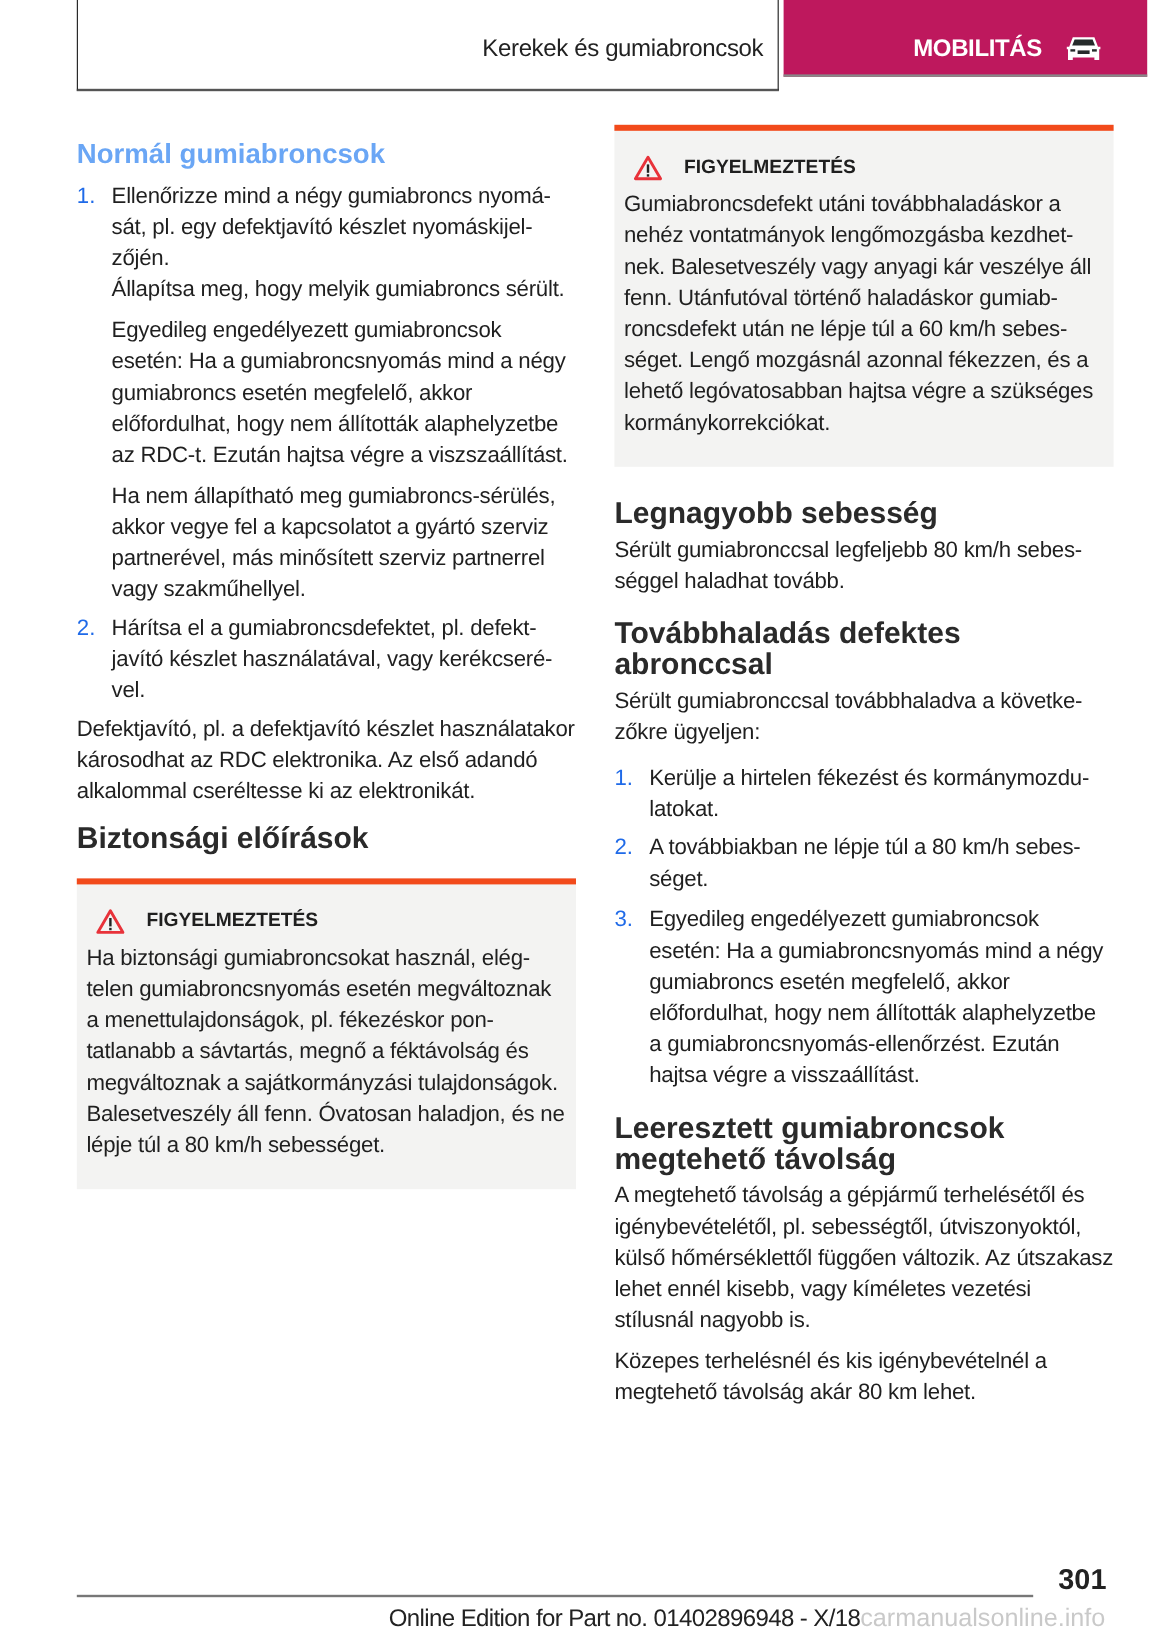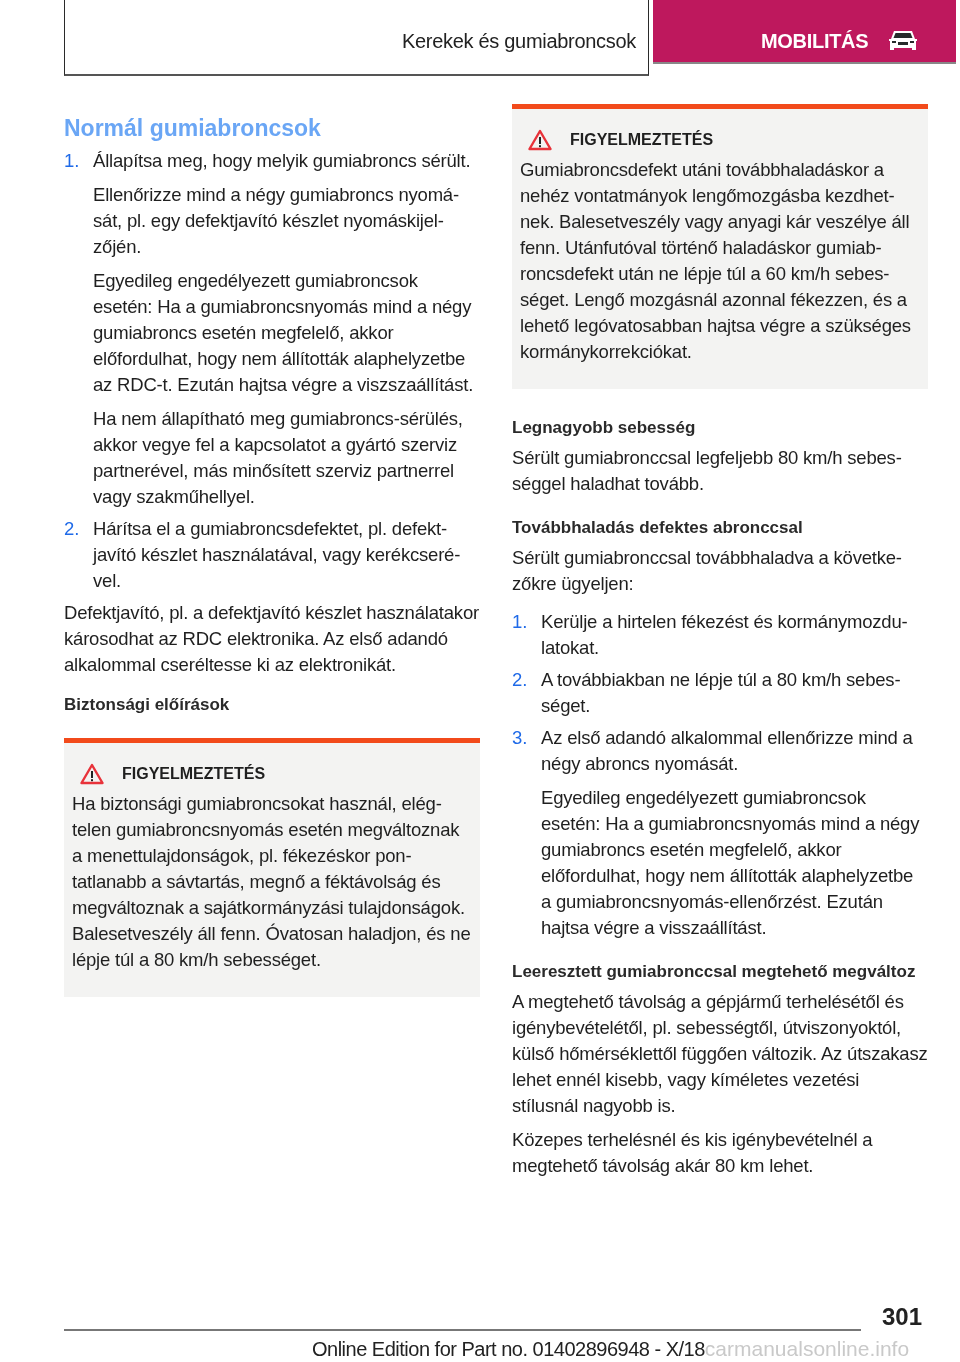--- a/index.html
+++ b/index.html
@@ -18,40 +18,40 @@
                  color: #fff; letter-spacing: -0.3px; }
   .car-icon { position: absolute; left: 235px; top: 28px; width: 30px; height: 26px; }
 
   
   .col { position: absolute; top: 100px; width: 416px; }
   .col.left { left: 64px; }
   .col.right { left: 512px; }
 
   .h1 { color: #1563e8; font-weight: bold; font-size: 26px; line-height: 32px; margin: 4px 0 10px 0; }
   .h2 { color: #6aa6f5; font-weight: bold; font-size: 23px; line-height: 28px; margin: 18px 0 6px 0; }
-  .h3 { color: #2a2a2a; font-weight: bold; font-size: 17px; line-height: 26px; margin: 14px 0 4px 0; }
+  .h3 { color: #2a2a2a; font-weight: bold; font-size: 25px; line-height: 26px; margin: 14px 0 4px 0; }
 
   p, .li-text { font-size: 18.5px; line-height: 26px; margin: 0; letter-spacing: -0.2px; }
   .para { margin: 0 0 8px 0; }
 
   ol.steps { list-style: none; padding: 0; margin: 0; }
   ol.steps li { position: relative; padding-left: 29px; margin-bottom: 6px; }
   .num { position: absolute; left: 0; top: 0; color: #1f6ae8; font-size: 18.5px; line-height: 26px; }
   .sub { margin-top: 8px; }
 
   
   .warn { background: #f3f3f2; border-top: 5px solid #f24a1b; padding: 20px 8px 24px 8px; box-sizing: border-box; }
   .warn-title { display: flex; align-items: center; font-weight: bold; font-size: 16px; margin-bottom: 6px; }
   .warn-title svg { width: 24px; height: 22px; margin: 0 18px 0 8px; }
   .warn p { font-size: 18.5px; line-height: 26px; }
 
   
   .page-num { position: absolute; right: 38px; top: 1303px; font-size: 24px; font-weight: bold; color: #222; }
   .foot-line { position: absolute; left: 64px; top: 1329px; width: 797px; height: 2px; background: #777; }
-  .foot-text { position: absolute; left: 312px; top: 1337px; font-size: 20px; color: #222; letter-spacing: -0.5px; white-space: nowrap; }
+  .foot-text { position: absolute; left: 324px; top: 1337px; font-size: 20px; color: #222; letter-spacing: -0.5px; white-space: nowrap; }
   .foot-brand { color: #c9c9c9; font-size: 21px; letter-spacing: 0; }
 </style>
 </head>
 <body>
 
 <div class="hdr-box">
   <span class="hdr-section">Kerekek és gumiabroncsok</span>
 </div>
 <div class="hdr-dark">
   <span class="hdr-chapter">MOBILITÁS</span>
@@ -63,22 +63,22 @@
     <rect x="10" y="14" width="10" height="3" fill="#262b2b"></rect>
   </svg>
 </div>
 
 <div class="col left">
   <div class="h2" style="margin-top:14px;">Normál gumiabroncsok</div>
 
   <ol class="steps">
     <li>
       <span class="num">1.</span>
+      <p class="li-text sub">Ellenőrizze mind a négy gumiabroncs nyomá­sát, pl. egy defektjavító készlet nyomáskijel­zőjén.</p>
       <p class="li-text">Állapítsa meg, hogy melyik gumiabroncs sé­rült.</p>
-      <p class="li-text sub">Ellenőrizze mind a négy gumiabroncs nyomá­sát, pl. egy defektjavító készlet nyomáskijel­zőjén.</p>
       <p class="li-text sub">Egyedileg engedélyezett gumiabroncsok esetén: Ha a gumiabroncsnyomás mind a négy gumiabroncs esetén megfelelő, akkor előfordulhat, hogy nem állították alaphely­zetbe az RDC-t. Ezután hajtsa végre a visz­szaállítást.</p>
       <p class="li-text sub">Ha nem állapítható meg gumiabroncs-sérü­lés, akkor vegye fel a kapcsolatot a gyártó szerviz partnerével, más minősített szerviz partnerrel vagy szakműhellyel.</p>
     </li>
     <li>
       <span class="num">2.</span>
       <p class="li-text">Hárítsa el a gumiabroncsdefektet, pl. defekt­javító készlet használatával, vagy kerékcseré­vel.</p>
     </li>
   </ol>
   <p class="para">Defektjavító, pl. a defektjavító készlet használata­kor károsodhat az RDC elektronika. Az első adandó alkalommal cseréltesse ki az elektronikát.</p>
 
@@ -120,26 +120,25 @@
     <li>
       <span class="num">1.</span>
       <p class="li-text">Kerülje a hirtelen fékezést és kormánymozdu­latokat.</p>
     </li>
     <li>
       <span class="num">2.</span>
       <p class="li-text">A továbbiakban ne lépje túl a 80 km/h sebes­séget.</p>
     </li>
     <li>
       <span class="num">3.</span>
-      <p class="li-text">Az első adandó alkalommal ellenőrizze mind a négy abroncs nyomását.</p>
       <p class="li-text sub">Egyedileg engedélyezett gumiabroncsok esetén: Ha a gumiabroncsnyomás mind a négy gumiabroncs esetén megfelelő, akkor előfordulhat, hogy nem állították alaphely­zetbe a gumiabroncsnyomás-ellenőrzést. Ez­után hajtsa végre a visszaállítást.</p>
     </li>
   </ol>
 
-  <div class="h3" style="margin-top:18px;">Leeresztett gumiabronccsal megtehető megváltoz</div>
+  <div class="h3" style="margin-top:18px;">Leeresztett gumiabroncsok megtehető távolság</div>
   <p class="para">A megtehető távolság a gépjármű terhelésétől és igénybevételétől, pl. sebességtől, útviszonyoktól, külső hőmérséklettől függően változik. Az útsza­kasz lehet ennél kisebb, vagy kíméletes vezetési stílusnál nagyobb is.</p>
   <p class="para">Közepes terhelésnél és kis igénybevételnél a megtehető távolság akár 80 km lehet.</p>
 </div>
 
 <div class="page-num">301</div>
 <div class="foot-line"></div>
 <div class="foot-text">
   <span>Online Edition for Part no. 01402896948 - X/18</span><span class="foot-brand">carmanualsonline.info</span>
 </div>
 

